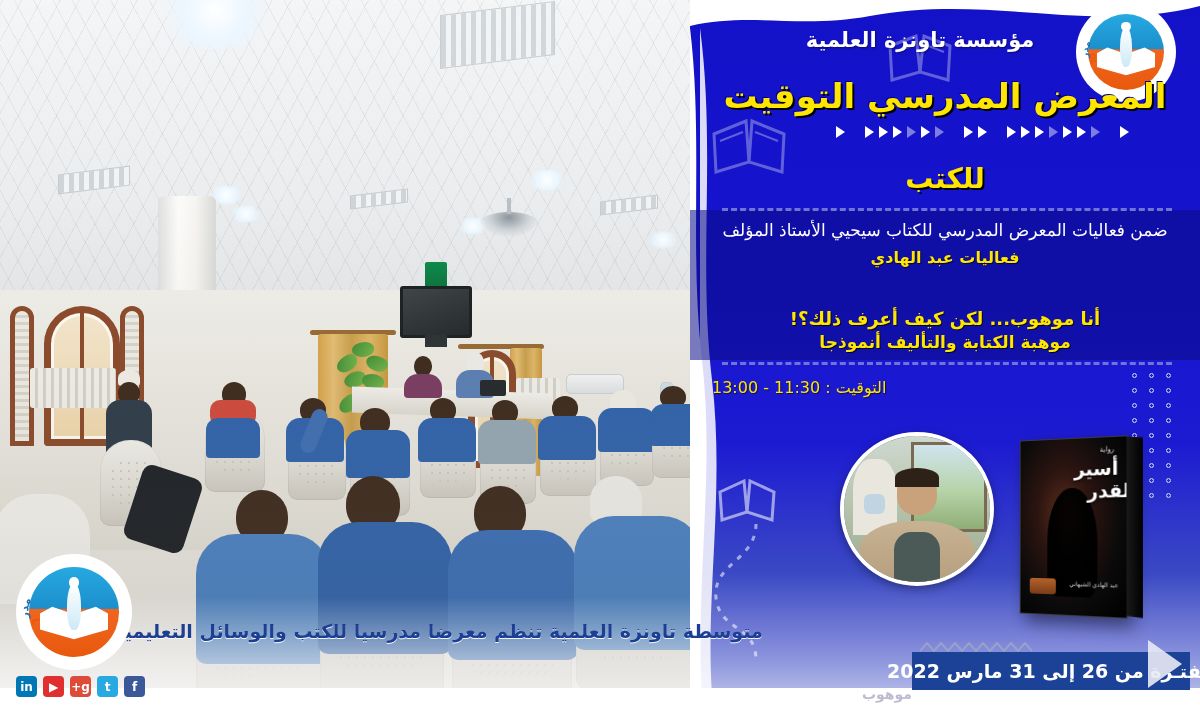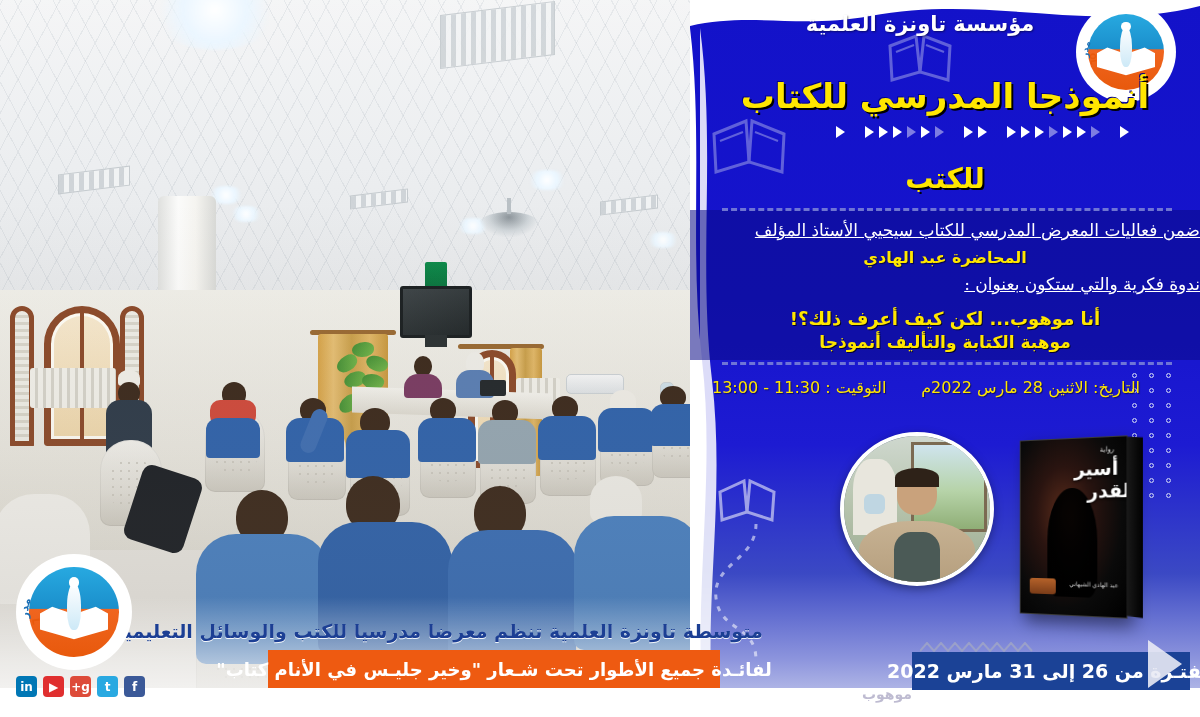--- a/index.html
+++ b/index.html
@@ -219,23 +219,22 @@
   .orn{
     width:0;height:0;border-style:solid;
   }
   .orn.filled{ border-width:6px 0 6px 9px; border-color:transparent transparent transparent #ffffff;}
   .orn.hollow{ border-width:6px 0 6px 9px; border-color:transparent transparent transparent rgba(255,255,255,.45);}
   .invite{
     position:absolute; color:#ffe600; font-weight:bold;
     text-shadow:2px 2px 0 #000000;
   }
   .body-line{
-    position:absolute; color:#ffffff; width:100%;
+    position:absolute; color:#ffffff; text-align:center; width:100%;
     font-family:"DejaVu Serif","Liberation Serif",serif;
-    text-decoration:underline;
   }
   .body-strong{
     position:absolute; color:#ffe600; font-weight:bold; text-align:center; width:100%;
     text-shadow:1px 1px 1px rgba(0,0,0,.6);
   }
   .hl-line{
     position:absolute; color:#ffe600; font-weight:bold; text-align:center; width:100%;
     text-shadow:1px 1px 0 rgba(0,0,0,.75);
   }
   .meta{
@@ -555,23 +554,23 @@
         </defs>
         <text font-size="9" font-weight="bold" fill="#1b6fb5" font-family="DejaVu Sans, sans-serif">
           <textPath href="#arcTop" startOffset="12%">مدرسة تاونزة العلمية</textPath>
         </text>
         <text font-size="8" font-weight="bold" fill="#e8590c" font-family="DejaVu Sans, sans-serif">
           <textPath href="#arcBot" startOffset="8%">TAWENZA SCIENTIFIC SCHOOL</textPath>
         </text>
       </svg>
     </div>
 
-    <div class="org-name" style="left:0;top:12px;width:460px;text-align:center;font-size:21px;">مؤسسة تاونزة العلمية</div>
-
-    <div class="main-title" style="left:0;top:76px;width:510px;text-align:center;font-size:34px;">أنموذجا المدرسي للكتاب</div>
+    <div class="org-name" style="left:0;top:28px;width:460px;text-align:center;font-size:21px;">مؤسسة تاونزة العلمية</div>
+
+    <div class="main-title" style="left:0;top:76px;width:510px;text-align:center;font-size:34px;">المعرض المدرسي التوقيت</div>
 
     <div class="ornament-row" style="left:146px;top:126px;">
       <span class="orn filled"></span>
       <span style="width:10px"></span>
       <span class="orn hollow"></span>
       <span class="orn filled"></span>
       <span class="orn filled"></span>
       <span class="orn hollow"></span>
       <span class="orn filled"></span>
       <span class="orn filled"></span>
@@ -589,30 +588,28 @@
       <span style="width:10px"></span>
       <span class="orn filled"></span>
     </div>
 
     <div class="invite" style="left:0;top:162px;width:510px;text-align:center;font-size:28px;">للكتب</div>
 
     <div class="dash-line" style="left:32px;top:208px;width:450px;"></div>
 
     <div class="body-line" style="left:0;top:220px;font-size:17px;">ضمن فعاليات المعرض المدرسي للكتاب سيحيي الأستاذ المؤلف</div>
 
-    <div class="body-strong" style="left:0;top:248px;font-size:16px;">المحاضرة عبد الهادي</div>
-
-    <div class="body-line" style="left:0;top:274px;font-size:17px;">ندوة فكرية والتي ستكون بعنوان :</div>
+    <div class="body-strong" style="left:0;top:248px;font-size:16px;">فعاليات عبد الهادي</div>
+
 
     <div class="hl-line" style="left:0;top:332px;font-size:17px;">موهبة الكتابة والتأليف أنموذجا</div>
     <div class="hl-line" style="left:0;top:308px;font-size:18px;">أنا موهوب... لكن كيف أعرف ذلك؟!</div>
 
     <div class="dash-line" style="left:32px;top:362px;width:450px;"></div>
 
-    <div class="meta" style="right:60px;top:378px;font-size:16px;">التاريخ: الاثنين 28 مارس 2022م</div>
     <div class="meta" style="left:22px;top:378px;font-size:16px;">التوقيت : 11:30 - 13:00</div>
   </div>
 
   <div class="avatar">
     <div class="av-bg"></div>
     <div class="av-window"></div>
     <div class="av-arch"></div>
     <div class="av-body"></div>
     <div class="av-shirt"></div>
     <div class="av-head"></div>
@@ -629,21 +626,20 @@
       </div>
       <div class="book-author" style="font-size:6px;">عبد الهادي الشيهاني</div>
       <div class="book-badge"></div>
     </div>
     <div class="book-spine"></div>
   </div>
 
 
   <div class="blue-text-line" style="font-size:19px;">متوسطة تاونزة العلمية تنظم معرضا مدرسيا للكتب والوسائل التعليمية</div>
 
-  <div class="orange-banner" style="font-size:18px;">لفائـدة جميع الأطوار تحت شـعار "وخير جليـس في الأنام كتاب"</div>
 
   <div class="orange-banner-2"></div>
 
   <svg class="zigzag" viewBox="0 0 150 10" preserveAspectRatio="none">
     <path d="M0,9 L7,1 L14,9 L21,1 L28,9 L35,1 L42,9 L49,1 L56,9 L63,1 L70,9 L77,1 L84,9 L91,1 L98,9 L105,1 L112,9" fill="none" stroke="#9aa0c9" stroke-width="2"></path>
   </svg>
 
   <div class="period-banner" style="font-size:19px;">الفتـرة من 26 إلى 31 مارس 2022</div>
 
   <div class="play-tri"></div>

